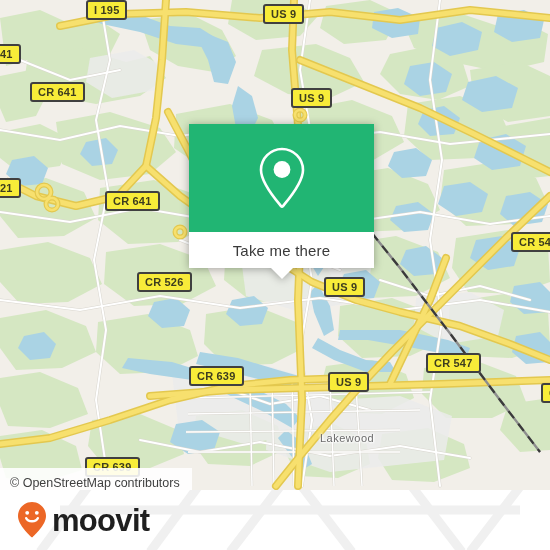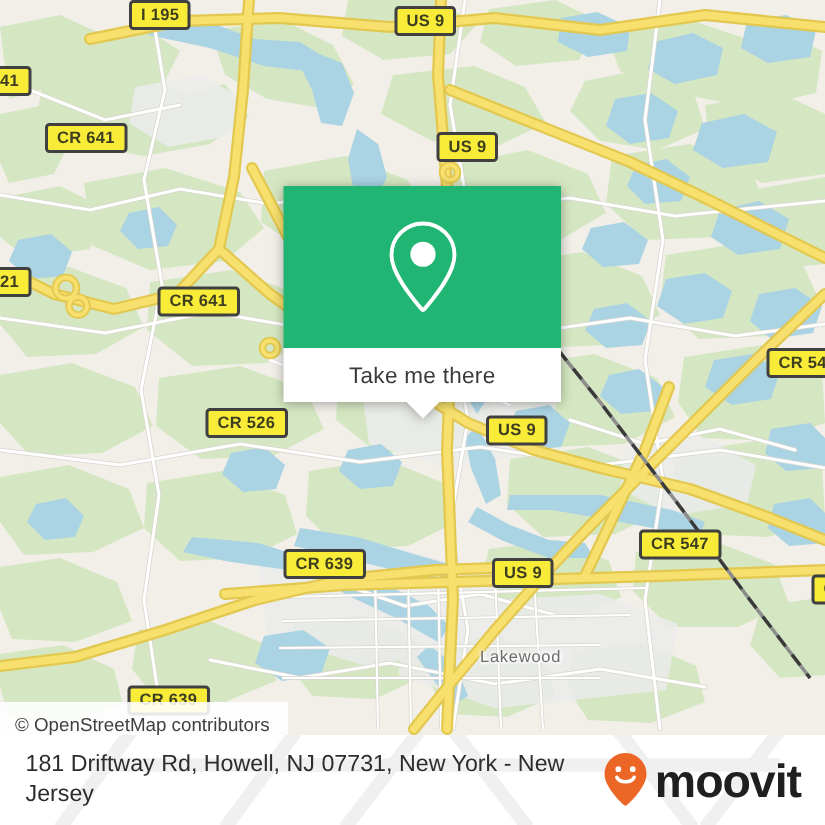--- a/index.html
+++ b/index.html
@@ -460,21 +460,20 @@
         <path d="M40,62 L90,-6"></path>
         <path d="M150,62 L200,-6"></path>
         <path d="M230,62 L282,-6"></path>
         <path d="M300,-6 L352,62"></path>
         <path d="M410,-6 L462,62"></path>
         <path d="M470,62 L522,-6"></path>
         <path d="M60,20 L520,20"></path>
       </g>
     </svg>
 
-    <div id="footer-address">181 Driftway Rd, Howell, NJ 07731, New York - New Jersey</div>
 
     <div id="moovit-logo">
       <svg width="30" height="38" viewBox="0 0 30 38">
         <path d="M15 1 C7.3 1 1 7.3 1 15 C1 24 12.8 34.6 14.2 35.9 C14.65 36.3 15.35 36.3 15.8 35.9 C17.2 34.6 29 24 29 15 C29 7.3 22.7 1 15 1 Z" fill="#ec6726"></path>
         <circle cx="10.2" cy="11.8" r="1.9" fill="#ffffff"></circle>
         <circle cx="19.8" cy="11.8" r="1.9" fill="#ffffff"></circle>
         <path d="M9.2 17.2 C11 21.2 19 21.2 20.8 17.2" stroke="#ffffff" stroke-width="2.4" fill="none" stroke-linecap="round"></path>
       </svg>
       <span id="moovit-wordmark">moovit</span>
     </div>

